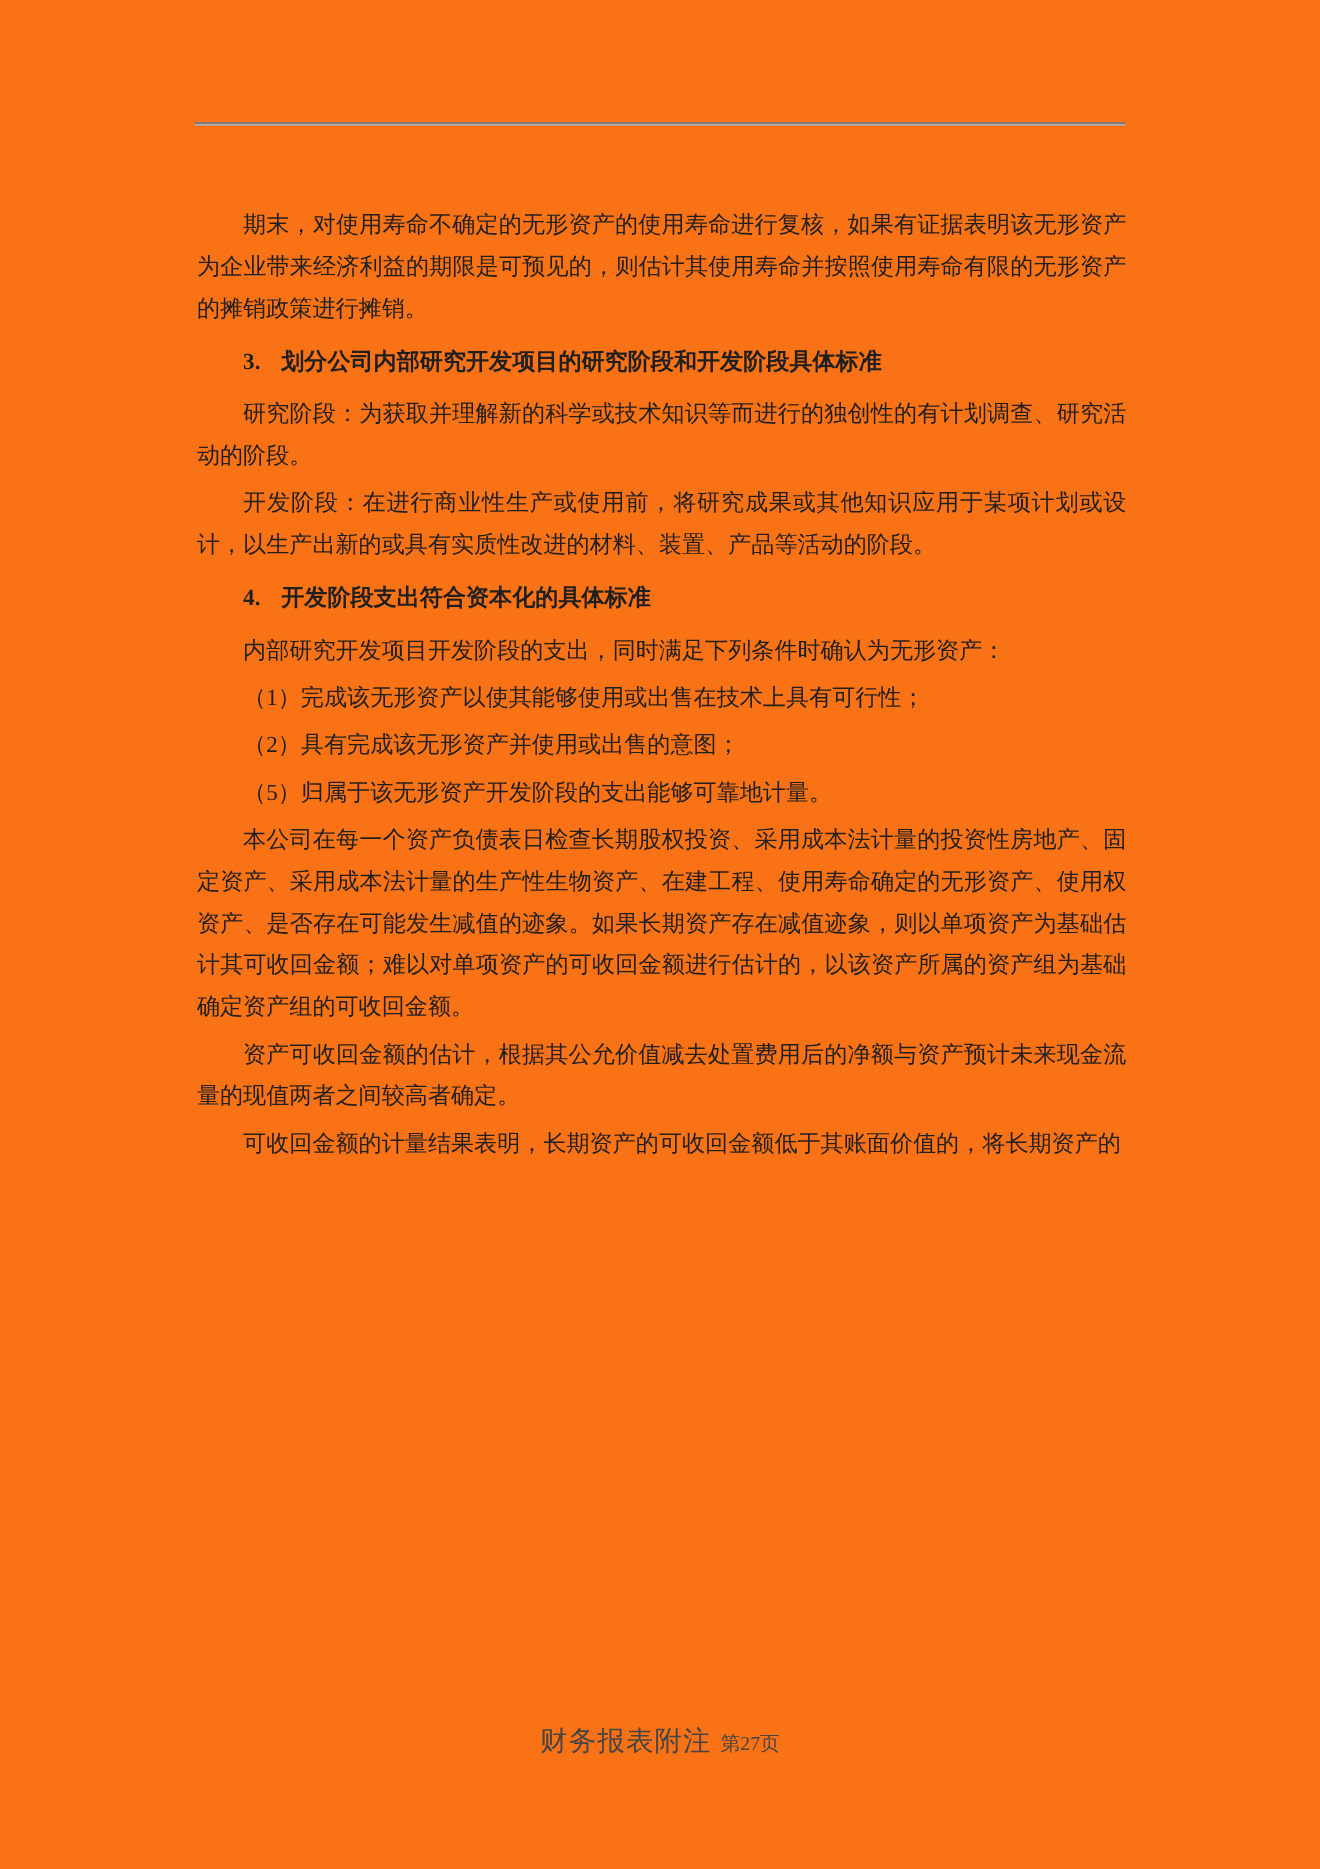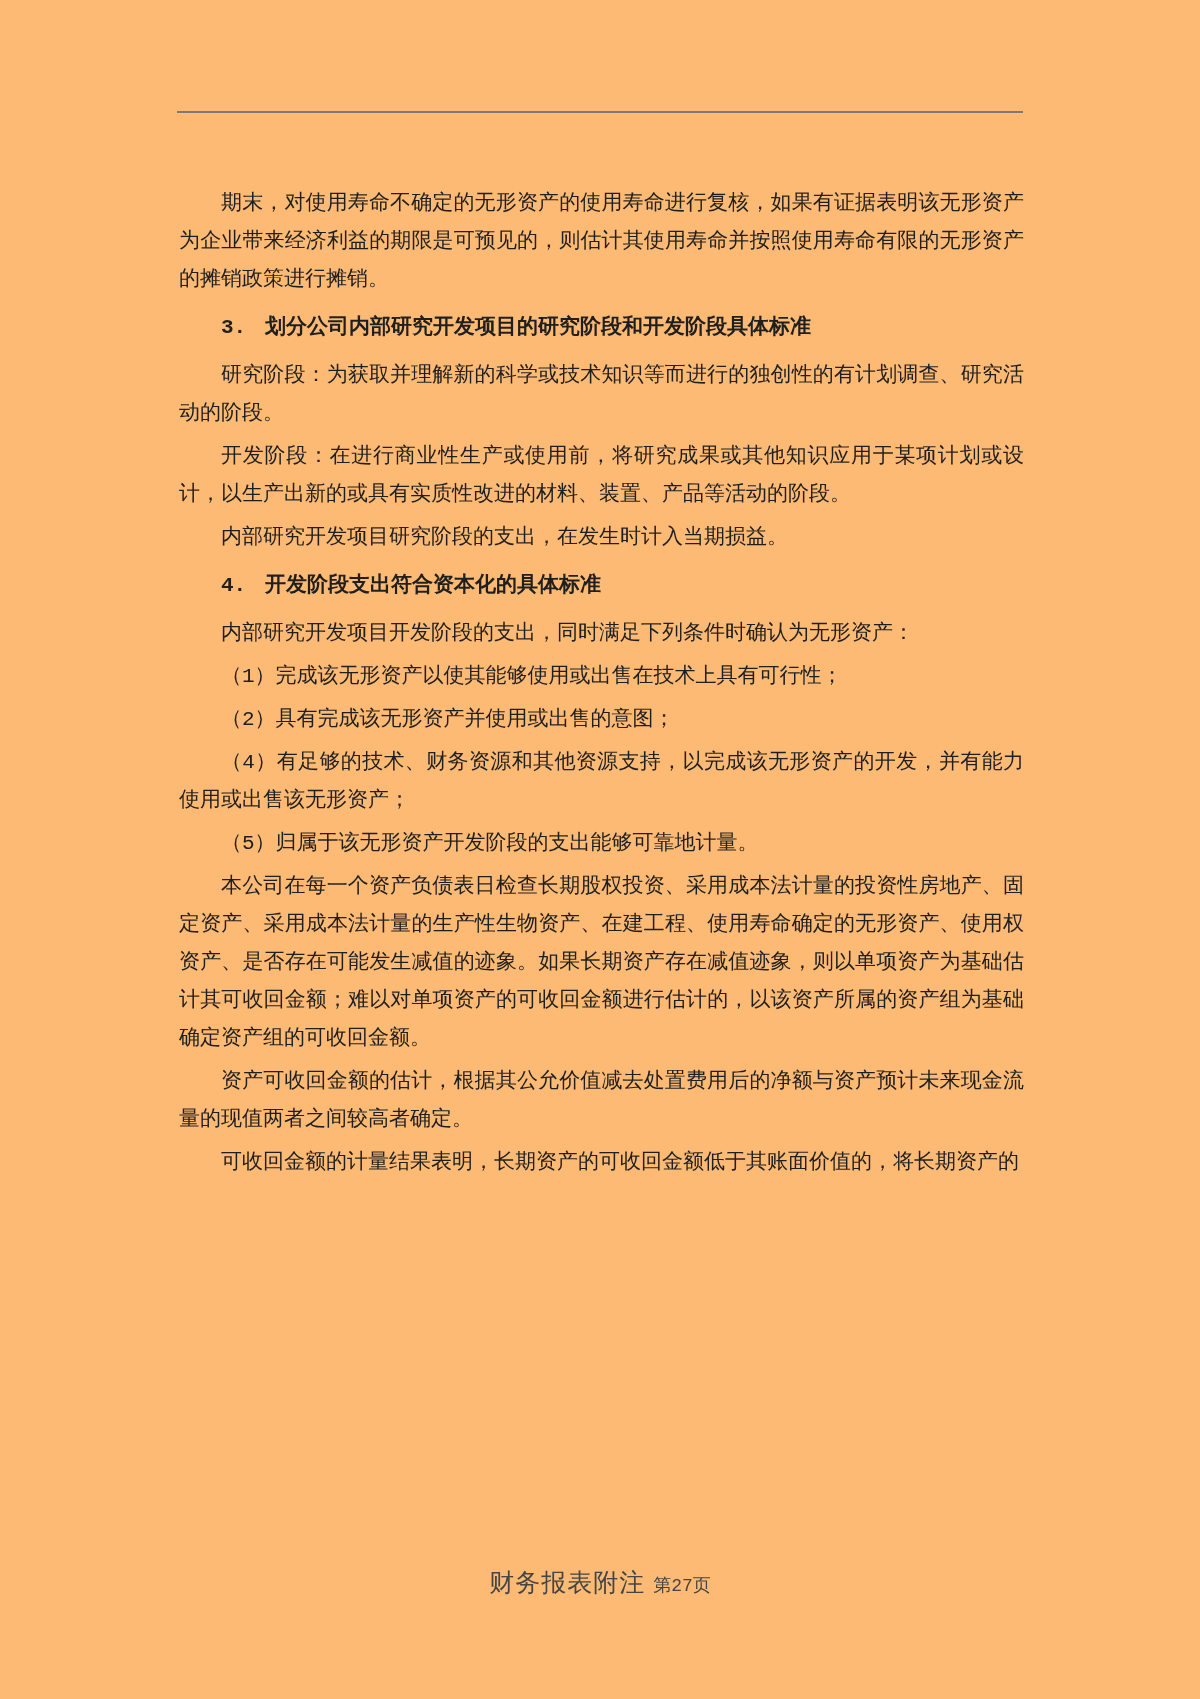--- a/index.html
+++ b/index.html
@@ -5,23 +5,23 @@
 <style>
   html, body {
     margin: 0;
     padding: 0;
     background: #ffffff;
   }
   .page {
     position: relative;
     width: 1200px;
     height: 1699px;
-    background: #fdba74;
+    background: #f97316;
     overflow: hidden;
-    font-family: Liberation Mono, monospace;
+    font-family: Liberation Serif, serif;
     color: #1f1f1f;
   }
   .header-rule {
     position: absolute;
     left: 177px;
     top: 111px;
     width: 846px;
     height: 2px;
     background: #7a7a7a;
     border-bottom: 1px solid #c9c9c9;
@@ -87,34 +87,32 @@
 
 
     <h3 class="heading">
       <span class="h-label">3.</span><span class="h-title">划分公司内部研究开发项目的研究阶段和开发阶段具体标准</span>
     </h3>
 
     <p class="para">研究阶段：为获取并理解新的科学或技术知识等而进行的独创性的有计划调查、研究活动的阶段。</p>
 
     <p class="para">开发阶段：在进行商业性生产或使用前，将研究成果或其他知识应用于某项计划或设计，以生产出新的或具有实质性改进的材料、装置、产品等活动的阶段。</p>
 
-    <p class="para">内部研究开发项目研究阶段的支出，在发生时计入当期损益。</p>
 
     <h3 class="heading">
       <span class="h-label">4.</span><span class="h-title">开发阶段支出符合资本化的具体标准</span>
     </h3>
 
     <p class="para">内部研究开发项目开发阶段的支出，同时满足下列条件时确认为无形资产：</p>
 
     <p class="para">（1）完成该无形资产以使其能够使用或出售在技术上具有可行性；</p>
 
     <p class="para">（2）具有完成该无形资产并使用或出售的意图；</p>
 
 
-    <p class="para">（4）有足够的技术、财务资源和其他资源支持，以完成该无形资产的开发，并有能力使用或出售该无形资产；</p>
 
     <p class="para">（5）归属于该无形资产开发阶段的支出能够可靠地计量。</p>
 
 
 
     <p class="para">本公司在每一个资产负债表日检查长期股权投资、采用成本法计量的投资性房地产、固定资产、采用成本法计量的生产性生物资产、在建工程、使用寿命确定的无形资产、使用权资产、是否存在可能发生减值的迹象。如果长期资产存在减值迹象，则以单项资产为基础估计其可收回金额；难以对单项资产的可收回金额进行估计的，以该资产所属的资产组为基础确定资产组的可收回金额。</p>
 
     <p class="para">资产可收回金额的估计，根据其公允价值减去处置费用后的净额与资产预计未来现金流量的现值两者之间较高者确定。</p>
 
     <p class="para">可收回金额的计量结果表明，长期资产的可收回金额低于其账面价值的，将长期资产的</p>

